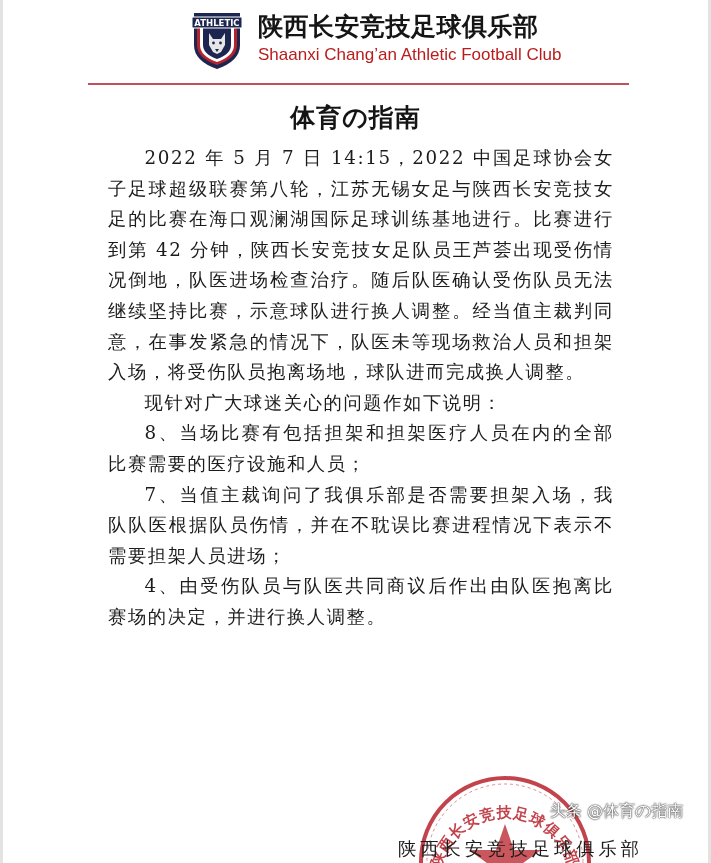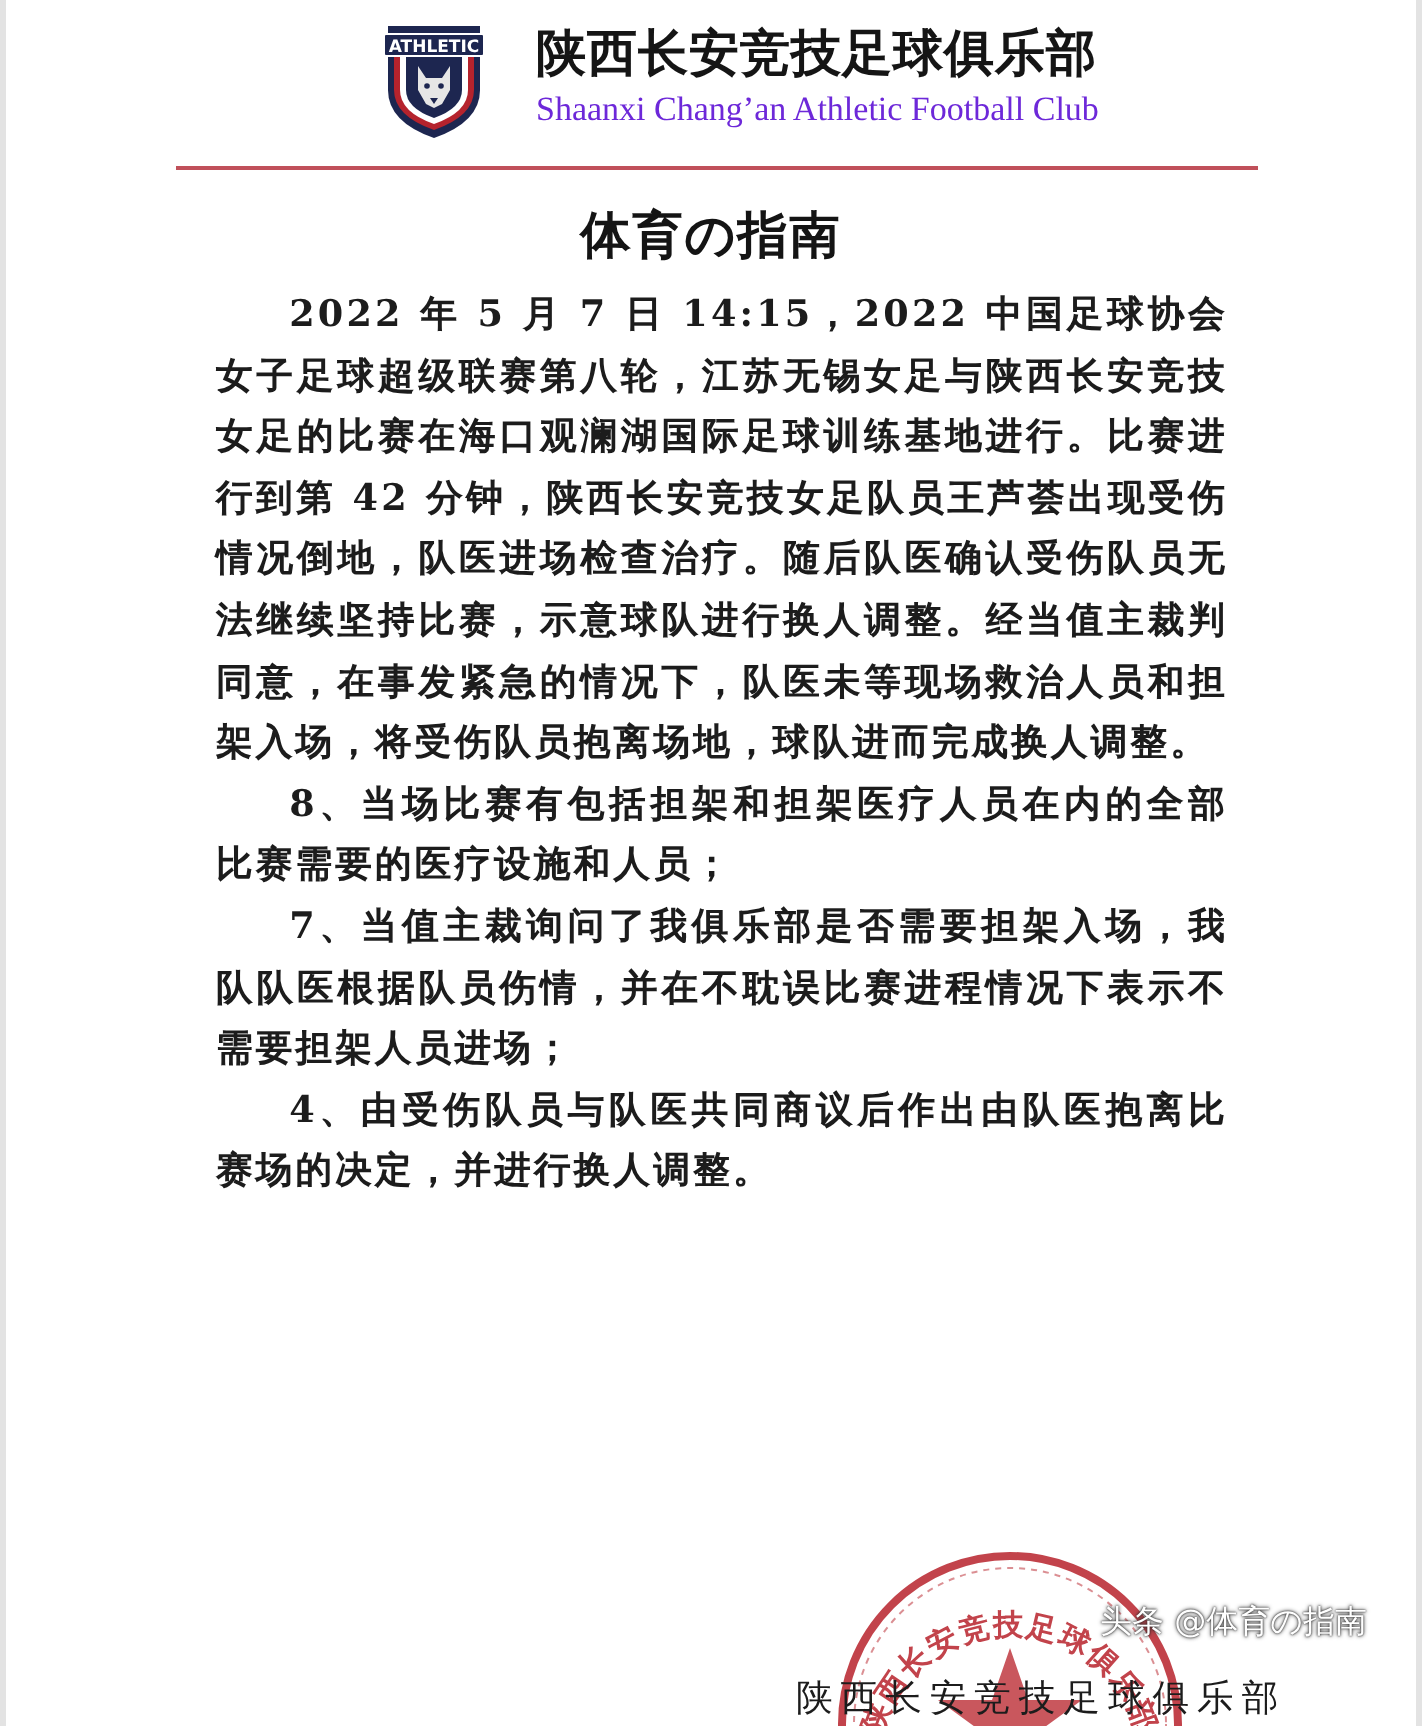--- a/index.html
+++ b/index.html
@@ -27,38 +27,38 @@
     .letterhead {
       position: absolute;
       left: 190px; top: 6px;
       height: 66px;
       display: flex;
       align-items: center;
     }
     .crest {
       width: 54px; height: 64px;
       position: relative;
-      margin-right: 24px;
+      margin-right: 14px;
     }
     .crest svg { display: block; }
     .club-names {
       display: flex; flex-direction: column; justify-content: center;
     }
     .club-name-cn {
       font-family: "DejaVu Sans", "Liberation Sans", sans-serif;
       font-weight: bold;
       font-size: 25px;
       letter-spacing: 0.5px;
       color: #151515;
       line-height: 30px;
     }
     .club-name-en {
-      font-family: Liberation Serif, serif;
+      font-family: Liberation Sans, sans-serif;
       font-size: 17px;
-      color: #6d28d9;
+      color: #b91c1c;
       line-height: 22px;
       margin-top: 2px;
     }
     .header-rule {
       position: absolute;
       left: 88px; top: 83px;
       width: 541px; height: 2px;
       background: #c0505a;
     }
     
@@ -76,21 +76,20 @@
     
     .doc-body {
       position: absolute;
       left: 108px;
       top: 143px;
       width: 506px;
       font-size: 18.3px;
       line-height: 30.6px;
       letter-spacing: 1.6px;
       color: #1c1c1c;
-      font-weight: bold;
     }
     .doc-body p {
       margin: 0;
       text-align: justify;
       text-indent: 2em;
     }
 
     
     .stamp {
       position: absolute;
@@ -143,20 +142,21 @@
     <div class="club-name-en">Shaanxi Chang’an Athletic Football Club</div>
   </div>
 </div>
 
 <div class="header-rule"></div>
 
 <div class="doc-title">体育の指南</div>
 
 <div class="doc-body">
   <p>2022 年 5 月 7 日 14:15，2022 中国足球协会女子足球超级联赛第八轮，江苏无锡女足与陕西长安竞技女足的比赛在海口观澜湖国际足球训练基地进行。比赛进行到第 42 分钟，陕西长安竞技女足队员王芦荟出现受伤情况倒地，队医进场检查治疗。随后队医确认受伤队员无法继续坚持比赛，示意球队进行换人调整。经当值主裁判同意，在事发紧急的情况下，队医未等现场救治人员和担架入场，将受伤队员抱离场地，球队进而完成换人调整。</p>
+  <p>现针对广大球迷关心的问题作如下说明：</p>
   <p>8、当场比赛有包括担架和担架医疗人员在内的全部比赛需要的医疗设施和人员；</p>
   <p>7、当值主裁询问了我俱乐部是否需要担架入场，我队队医根据队员伤情，并在不耽误比赛进程情况下表示不需要担架人员进场；</p>
   <p>4、由受伤队员与队医共同商议后作出由队医抱离比赛场的决定，并进行换人调整。</p>
 </div>
 
 <div class="stamp">
   <svg width="180" height="180" viewBox="0 0 180 180">
     <circle cx="90" cy="90" r="84" fill="none" stroke="#b8232c" stroke-width="4"></circle>
     <circle cx="90" cy="90" r="78" fill="none" stroke="#b8232c" stroke-width="1" stroke-dasharray="3 3" opacity="0.6"></circle>
     <path id="sealArc" d="M 25 100 A 66 66 0 0 1 155 100" fill="none"></path>

